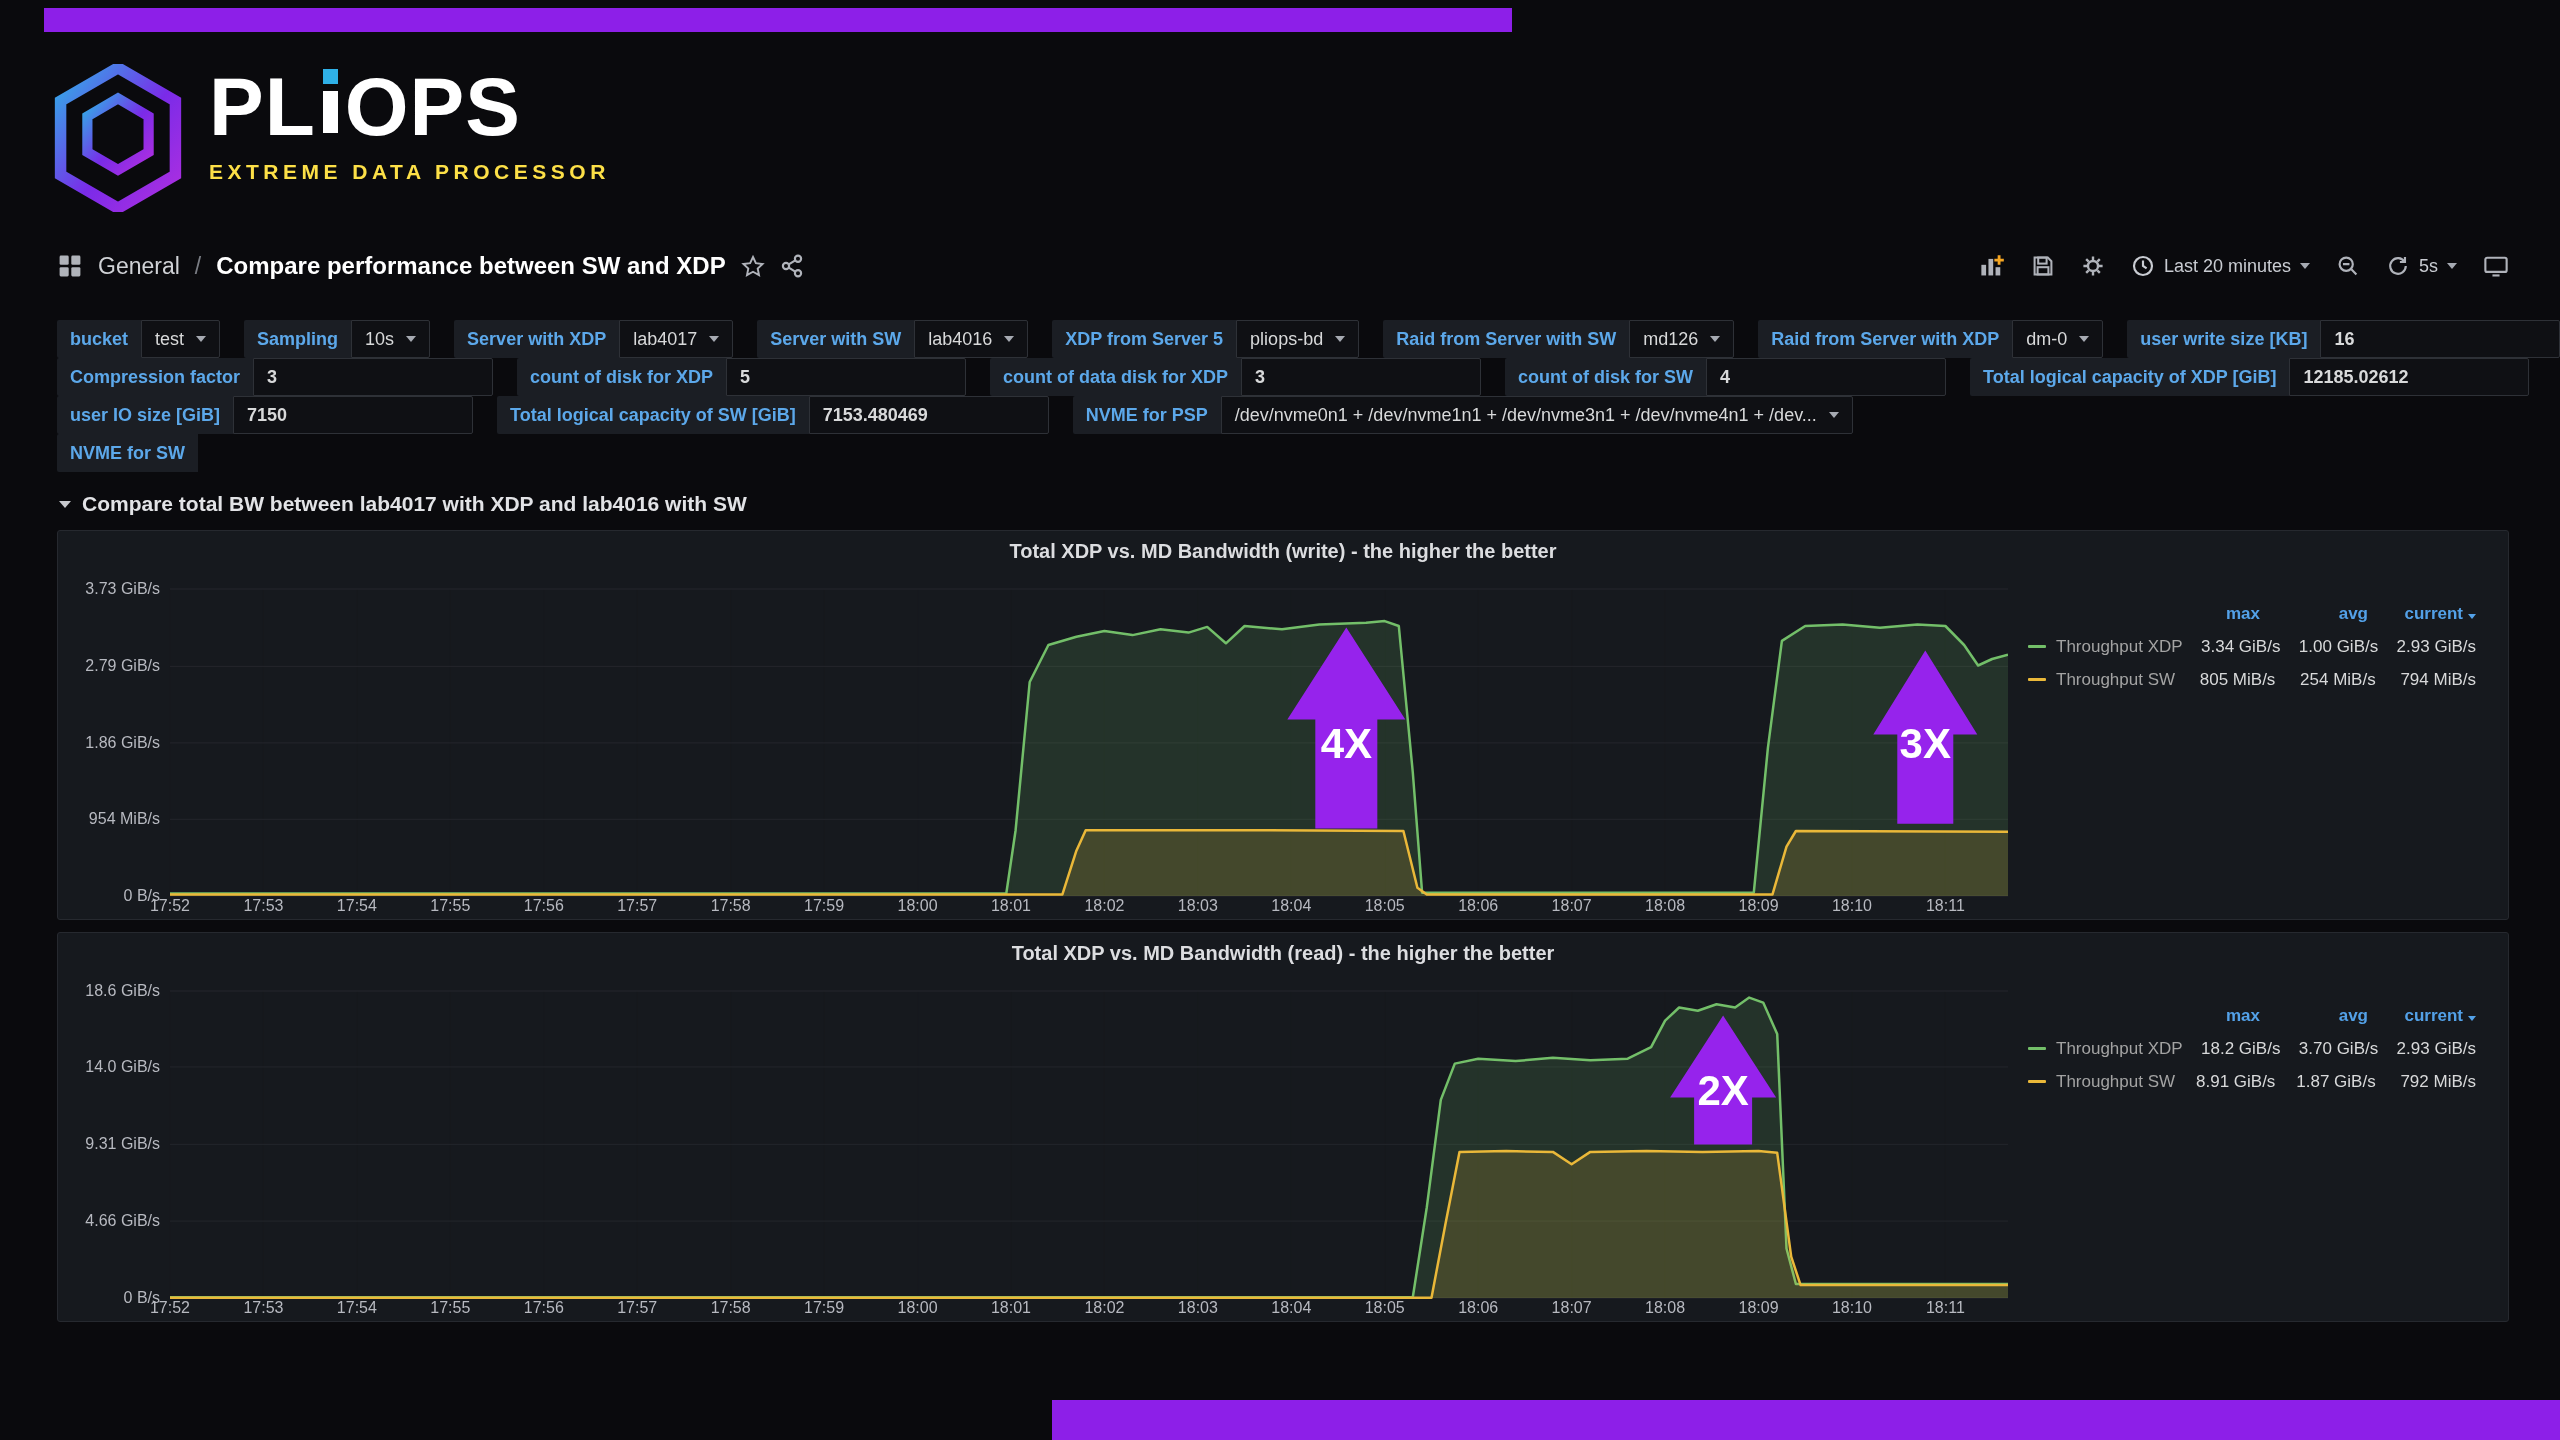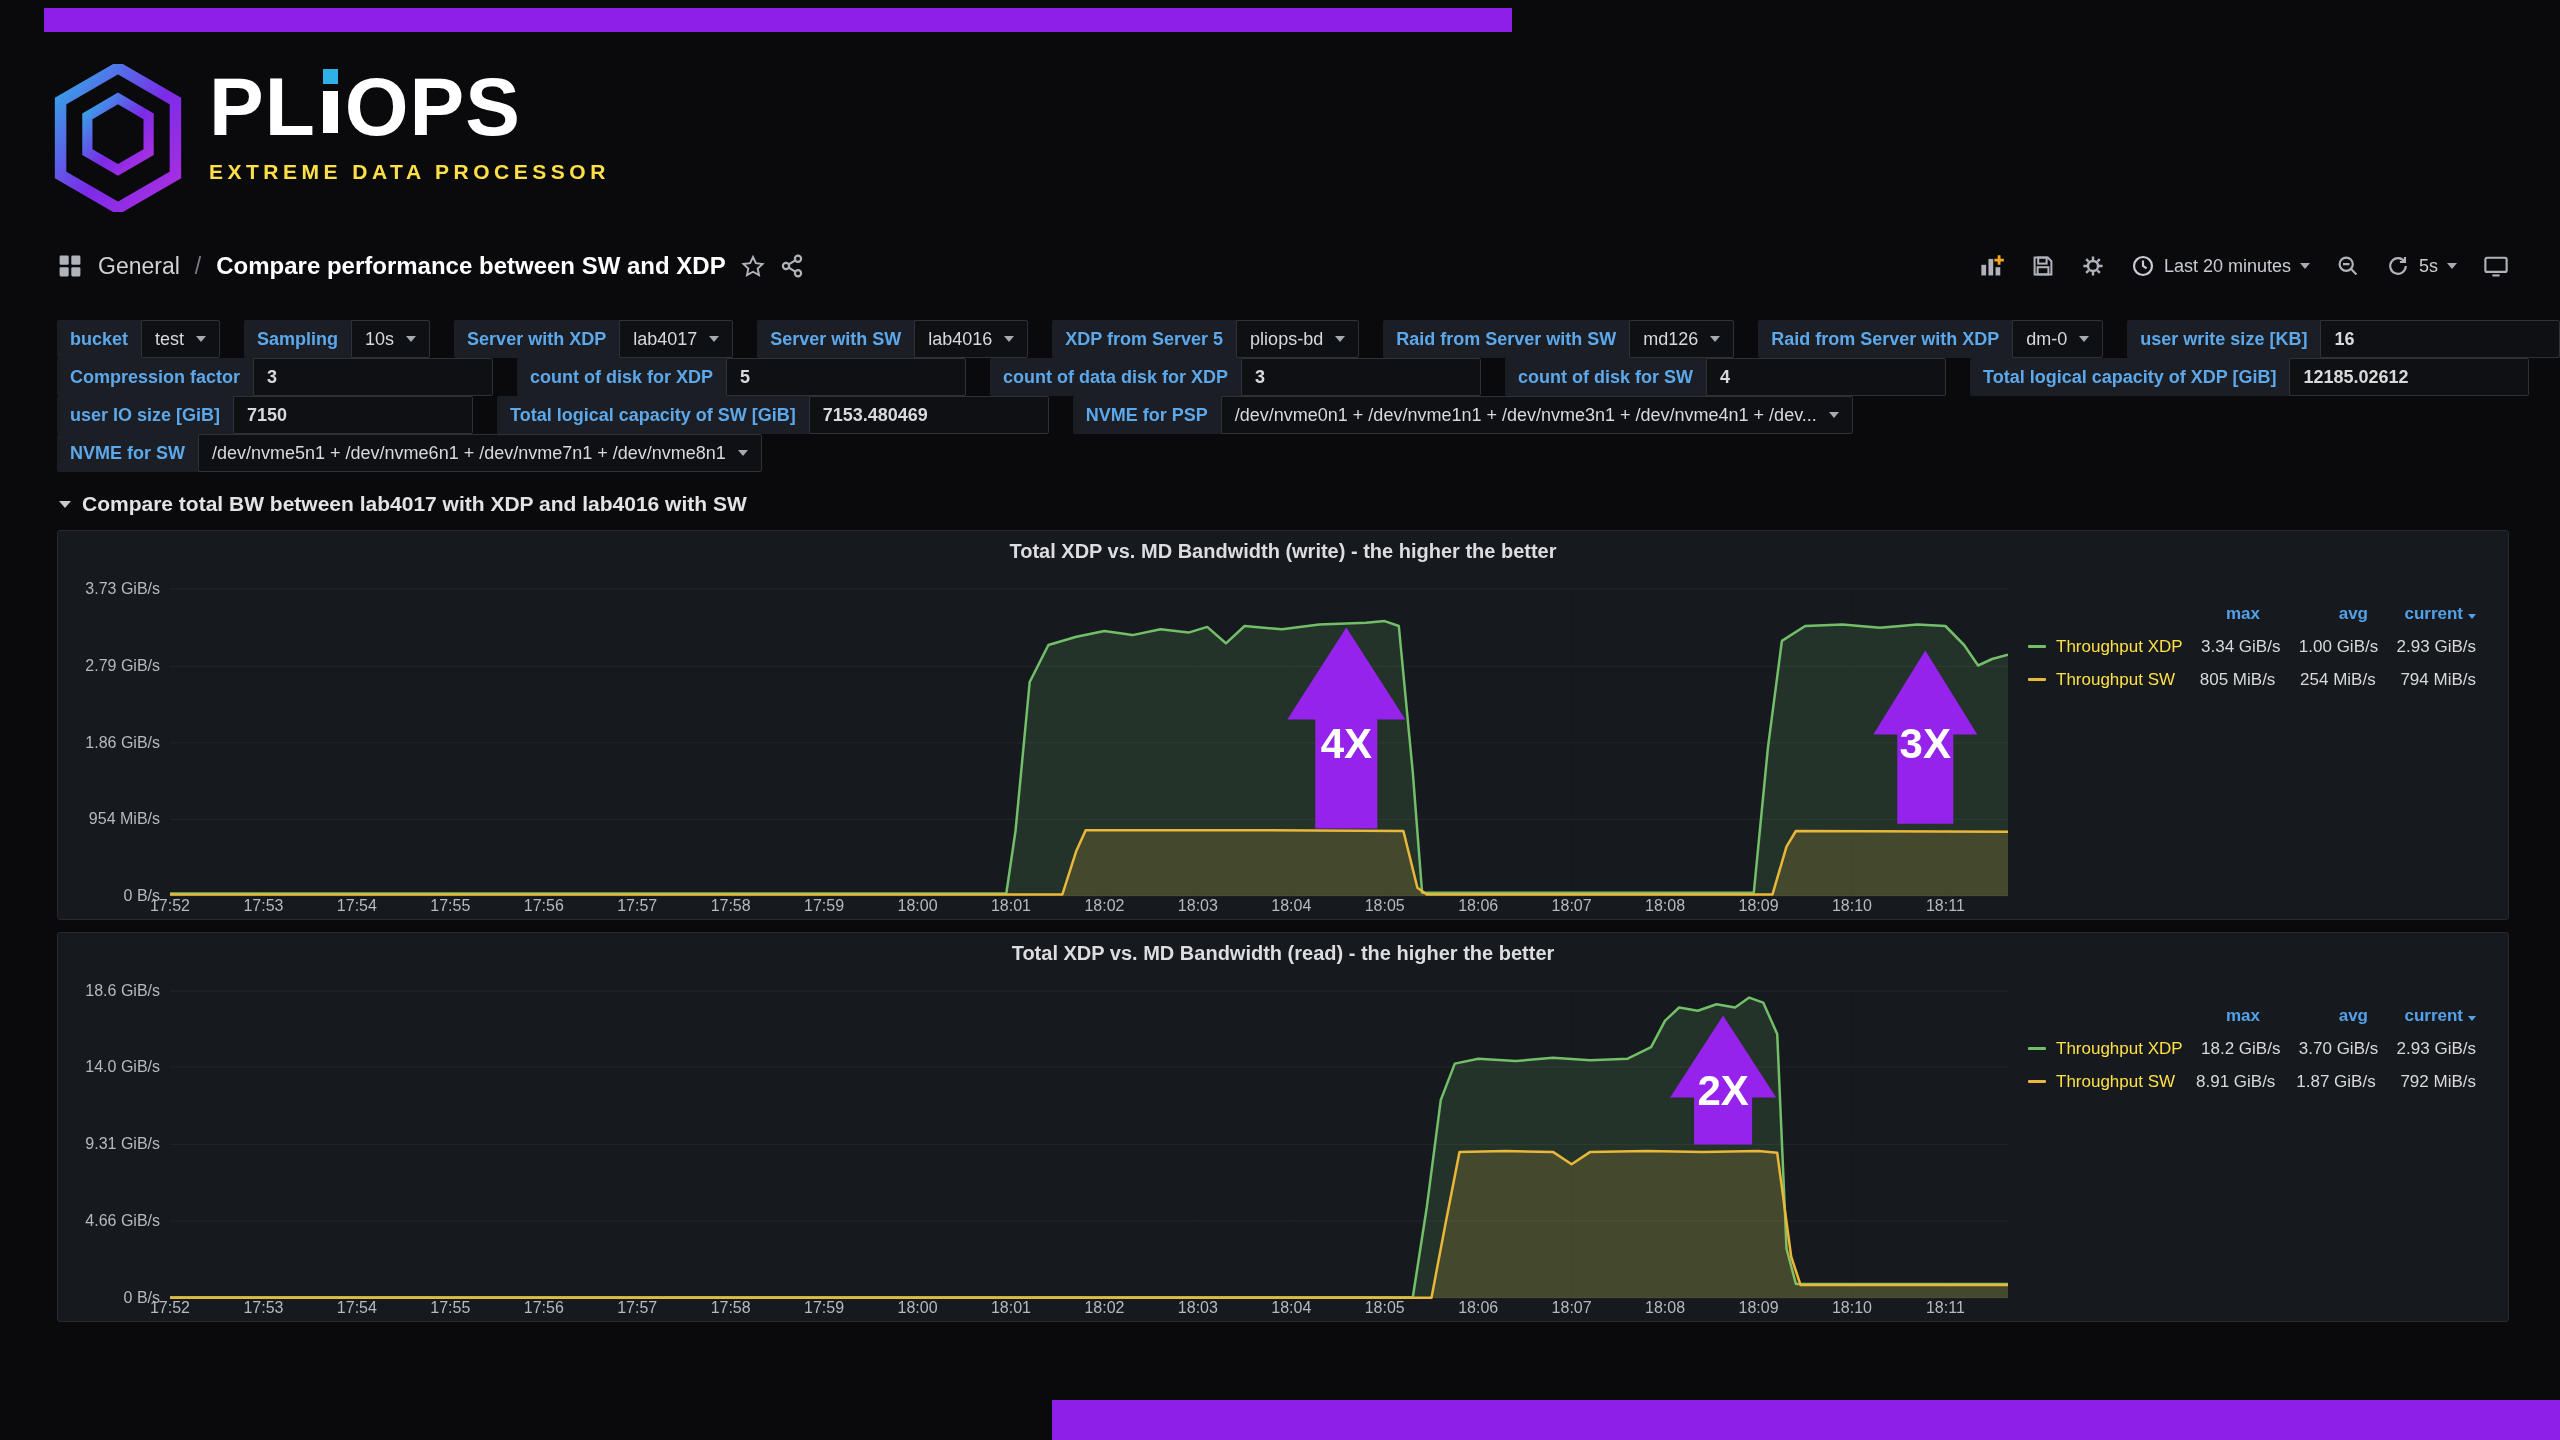--- a/index.html
+++ b/index.html
@@ -52,21 +52,21 @@
   .panel{background:#16191e;border:1px solid #26292f;border-radius:3px;margin-bottom:12px;}
   .panel-title{height:40px;display:flex;align-items:center;justify-content:center;
                color:#dcdde0;font-size:20px;font-weight:bold;cursor:pointer;}
   .panel-body{display:flex;}
   svg.chart{display:block;width:1950px;height:348px;flex:none;font-family:"Liberation Sans",sans-serif;cursor:crosshair;}
 
   
   .legend{width:486px;padding:26px 18px 0 20px;box-sizing:border-box;font-size:17px;}
   .lg-row{display:flex;align-items:center;height:33px;}
   .lg-marker{width:18px;height:3px;border-radius:1px;margin-right:10px;flex:none;}
-  .lg-name{flex:1;color:#fde047;cursor:pointer;white-space:nowrap;}
+  .lg-name{flex:1;color:#a3a3a3;cursor:pointer;white-space:nowrap;}
   .lg-col{width:108px;text-align:right;color:#d8d9da;white-space:nowrap;}
   .lg-head .lg-col{color:#53a1e8;font-weight:bold;cursor:pointer;}
   .lg-caret{display:inline-block;width:0;height:0;border-left:4px solid transparent;border-right:4px solid transparent;
             border-top:5px solid #53a1e8;margin-left:5px;}
 </style>
 </head>
 <body>
 
 <div class="top-accent"></div>
 <div class="bottom-accent"></div>
@@ -292,24 +292,20 @@
           <span class="var-label">NVME for PSP</span>
           <span class="var-value select">
             <span>/dev/nvme0n1 + /dev/nvme1n1 + /dev/nvme3n1 + /dev/nvme4n1 + /dev...</span>
             <span class="caret"></span>
           </span>
         </div>
       </div>
       <div class="var-row">
         <div class="var-group">
           <span class="var-label">NVME for SW</span>
-          <span class="var-value select">
-            <span>/dev/nvme5n1 + /dev/nvme6n1 + /dev/nvme7n1 + /dev/nvme8n1</span>
-            <span class="caret"></span>
-          </span>
         </div>
       </div>
     </div>
 
   <div class="row-title">
     <span class="tri-down"></span>
     <span>Compare total BW between lab4017 with XDP and lab4016 with SW</span>
   </div>
 
   <section class="panel">

